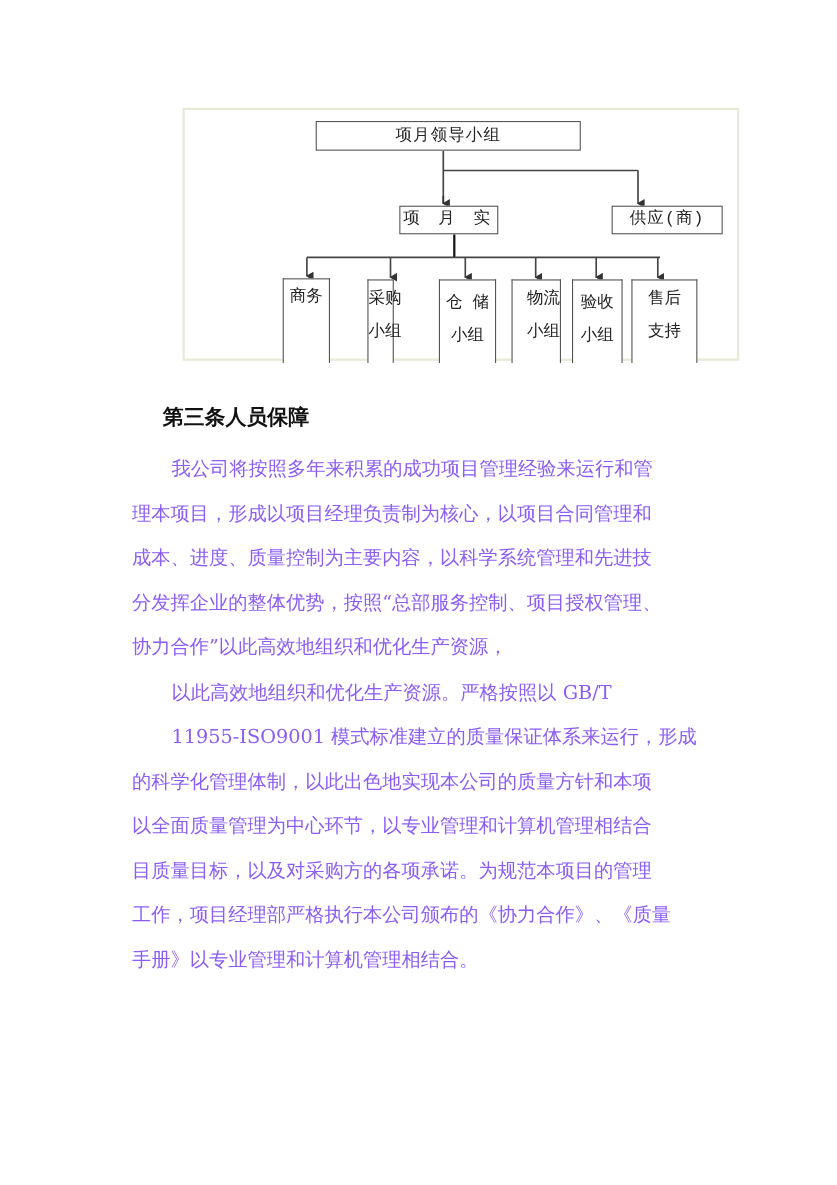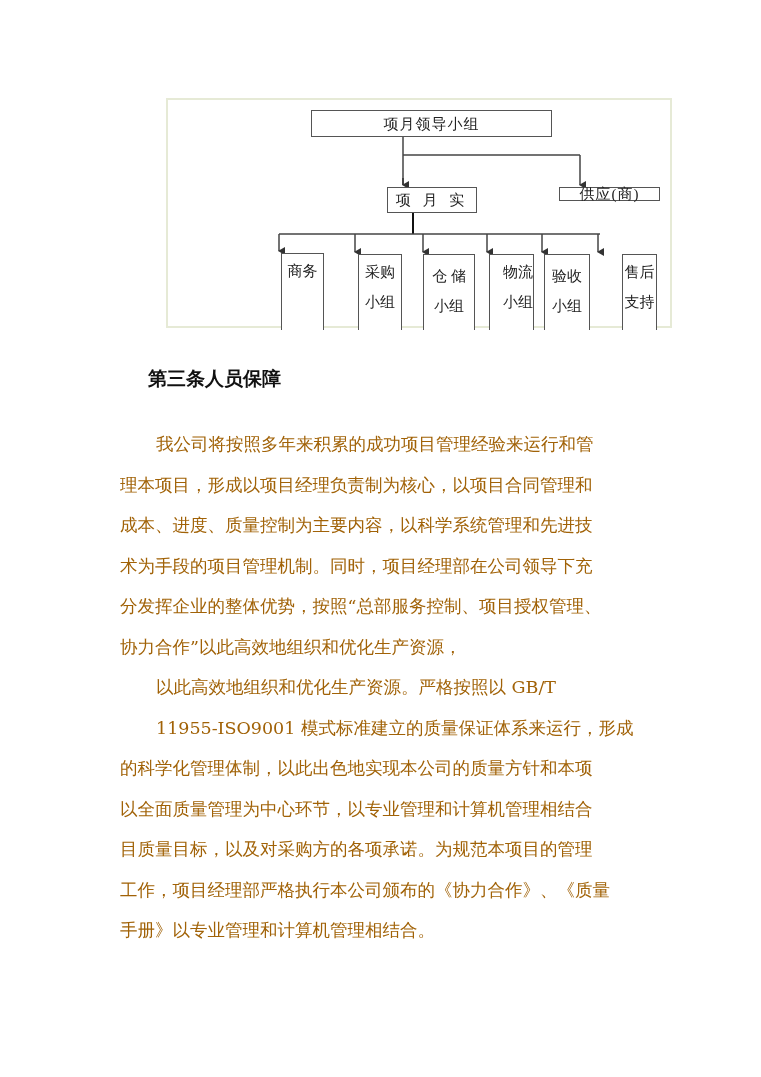--- a/index.html
+++ b/index.html
@@ -23,25 +23,24 @@
       height: 230px;
       border: 2px solid #e6ead6;
       box-sizing: border-box;
       background: #ffffff;
     }
     .dbox {
       position: absolute;
       border: 1.5px solid #555555;
       background: #ffffff;
       box-sizing: border-box;
-      font-family: Liberation Serif, serif;
+      font-family: Liberation Mono, monospace;
       color: #222222;
       font-size: 15px;
       line-height: 18px;
-      margin-left: 24px;
     }
     .dbox.top {
       display: flex;
       align-items: center;
       justify-content: center;
       letter-spacing: 1px;
     }
     .dbox.mid {
       display: flex;
       align-items: center;
@@ -70,25 +69,25 @@
       top: 366px;
       font-family: Liberation Serif, serif;
       font-weight: bold;
       font-size: 19px;
       letter-spacing: 0px;
       color: #111111;
     }
     .para {
       position: absolute;
       left: 120px;
-      top: 424px;
+      top: 407px;
       width: 520px;
       font-size: 17.5px;
       line-height: 40.5px;
-      color: #a16207;
+      color: #8b5cf6;
     }
     .para .line {
       display: block;
       white-space: nowrap;
       height: 40.5px;
     }
     .para .indent {
       padding-left: 36px;
     }
   </style>
@@ -123,62 +122,61 @@
   </svg>
 
   <div class="dbox top" style="left:119px; top:10px; width:241px; height:27px;">
     <span>项月领导小组</span>
   </div>
 
   <div class="dbox mid" style="left:195px; top:87px; width:90px; height:26px;">
     <span>项 月 实</span>
   </div>
 
-  <div class="dbox mid" style="left:367px; top:87px; width:101px; height:14px; letter-spacing:1px;">
+  <div class="dbox mid" style="left:388px; top:87px; width:101px; height:26px; letter-spacing:1px;">
     <span>供应(商)</span>
   </div>
 
   <div class="dbox leaf" style="left:89px; top:153px; width:43px; height:77px;">
     <span class="leaf-line">商务</span>
     <span class="leaf-line"></span>
   </div>
 
-  <div class="dbox leaf" style="left:166px; top:154px; width:44px; height:76px;">
+  <div class="dbox leaf" style="left:166px; top:154px; width:24px; height:76px;">
     <span class="leaf-line">采购</span>
     <span class="leaf-line">小组</span>
   </div>
 
   <div class="dbox leaf" style="left:231px; top:154px; width:52px; height:76px; padding-top:12px;">
     <span class="leaf-line">仓 储</span>
     <span class="leaf-line">小组</span>
   </div>
 
   <div class="dbox leaf" style="left:297px; top:154px; width:45px; height:76px;text-align:right;">
     <span class="leaf-line">物流</span>
     <span class="leaf-line">小组</span>
   </div>
 
   <div class="dbox leaf" style="left:352px; top:154px; width:46px; height:76px; padding-top:12px;">
     <span class="leaf-line">验收</span>
     <span class="leaf-line">小组</span>
   </div>
 
-  <div class="dbox leaf" style="left:430px; top:154px; width:35px; height:76px;">
+  <div class="dbox leaf" style="left:406px; top:154px; width:60px; height:76px;">
     <span class="leaf-line">售后</span>
     <span class="leaf-line">支持</span>
   </div>
 </div>
 
 <div class="heading">第三条人员保障</div>
 
 <div class="para">
   <span class="line indent">我公司将按照多年来积累的成功项目管理经验来运行和管</span>
   <span class="line">理本项目，形成以项目经理负责制为核心，以项目合同管理和</span>
   <span class="line">成本、进度、质量控制为主要内容，以科学系统管理和先进技</span>
-  <span class="line">术为手段的项目管理机制。同时，项目经理部在公司领导下充</span>
   <span class="line">分发挥企业的整体优势，按照“总部服务控制、项目授权管理、</span>
   <span class="line">协力合作”以此高效地组织和优化生产资源，</span>
   <span class="line indent">以此高效地组织和优化生产资源。严格按照以 GB/T</span>
   <span class="line indent">11955-ISO9001 模式标准建立的质量保证体系来运行，形成</span>
   <span class="line">的科学化管理体制，以此出色地实现本公司的质量方针和本项</span>
   <span class="line">以全面质量管理为中心环节，以专业管理和计算机管理相结合</span>
   <span class="line">目质量目标，以及对采购方的各项承诺。为规范本项目的管理</span>
   <span class="line">工作，项目经理部严格执行本公司颁布的《协力合作》、《质量</span>
   <span class="line">手册》以专业管理和计算机管理相结合。</span>
 </div>

